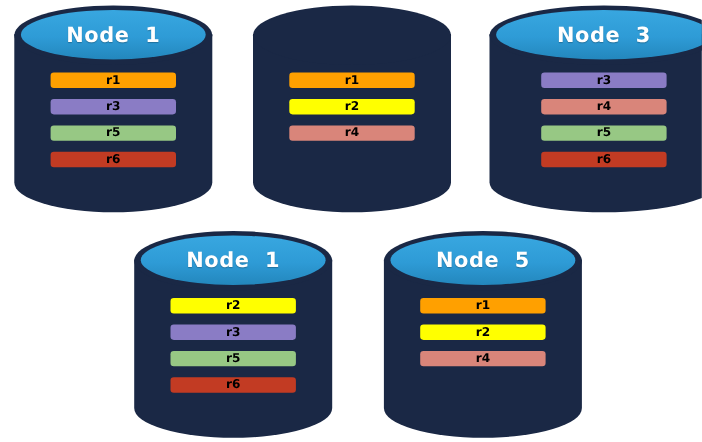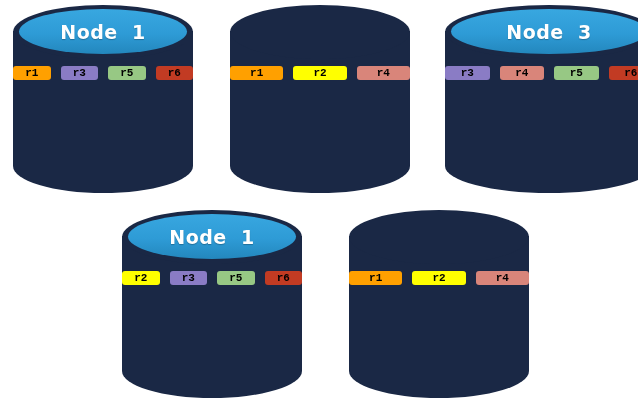--- a/index.html
+++ b/index.html
@@ -59,24 +59,23 @@
     font-weight: bold;
     white-space: pre;
     letter-spacing: 0.5px;
     text-shadow: 0 1px 1px rgba(0,0,0,0.25);
   }
   .bars {
     position: absolute;
     left: 0; right: 0;
     top: 61px;
     display: flex;
-    flex-direction: row;
-    align-items: flex-start;
+    flex-direction: column;
+    align-items: center;
     gap: 10px;
-    font-family: Liberation Mono, monospace;
   }
   .bar {
     width: 114px;
     height: 14px;
     border-radius: 3px;
     display: flex;
     align-items: center;
     justify-content: center;
   }
   .bar span {
@@ -164,20 +163,23 @@
           <span>r5</span>
         </div>
         <div class="bar" style="background: rgb(194, 59, 35);">
           <span>r6</span>
         </div>
       </div>
   </div>
     <div class="cylinder pos-5">
     <div class="cyl-body"></div>
     <div class="cap-rim"></div>
+    <div class="cap">
+      <span class="node-label">Node  5</span>
+    </div>
     <div class="bars">
         <div class="bar" style="background: rgb(255, 160, 0);">
           <span>r1</span>
         </div>
         <div class="bar" style="background: rgb(255, 255, 0);">
           <span>r2</span>
         </div>
         <div class="bar" style="background: rgb(217, 133, 122);">
           <span>r4</span>
         </div>

